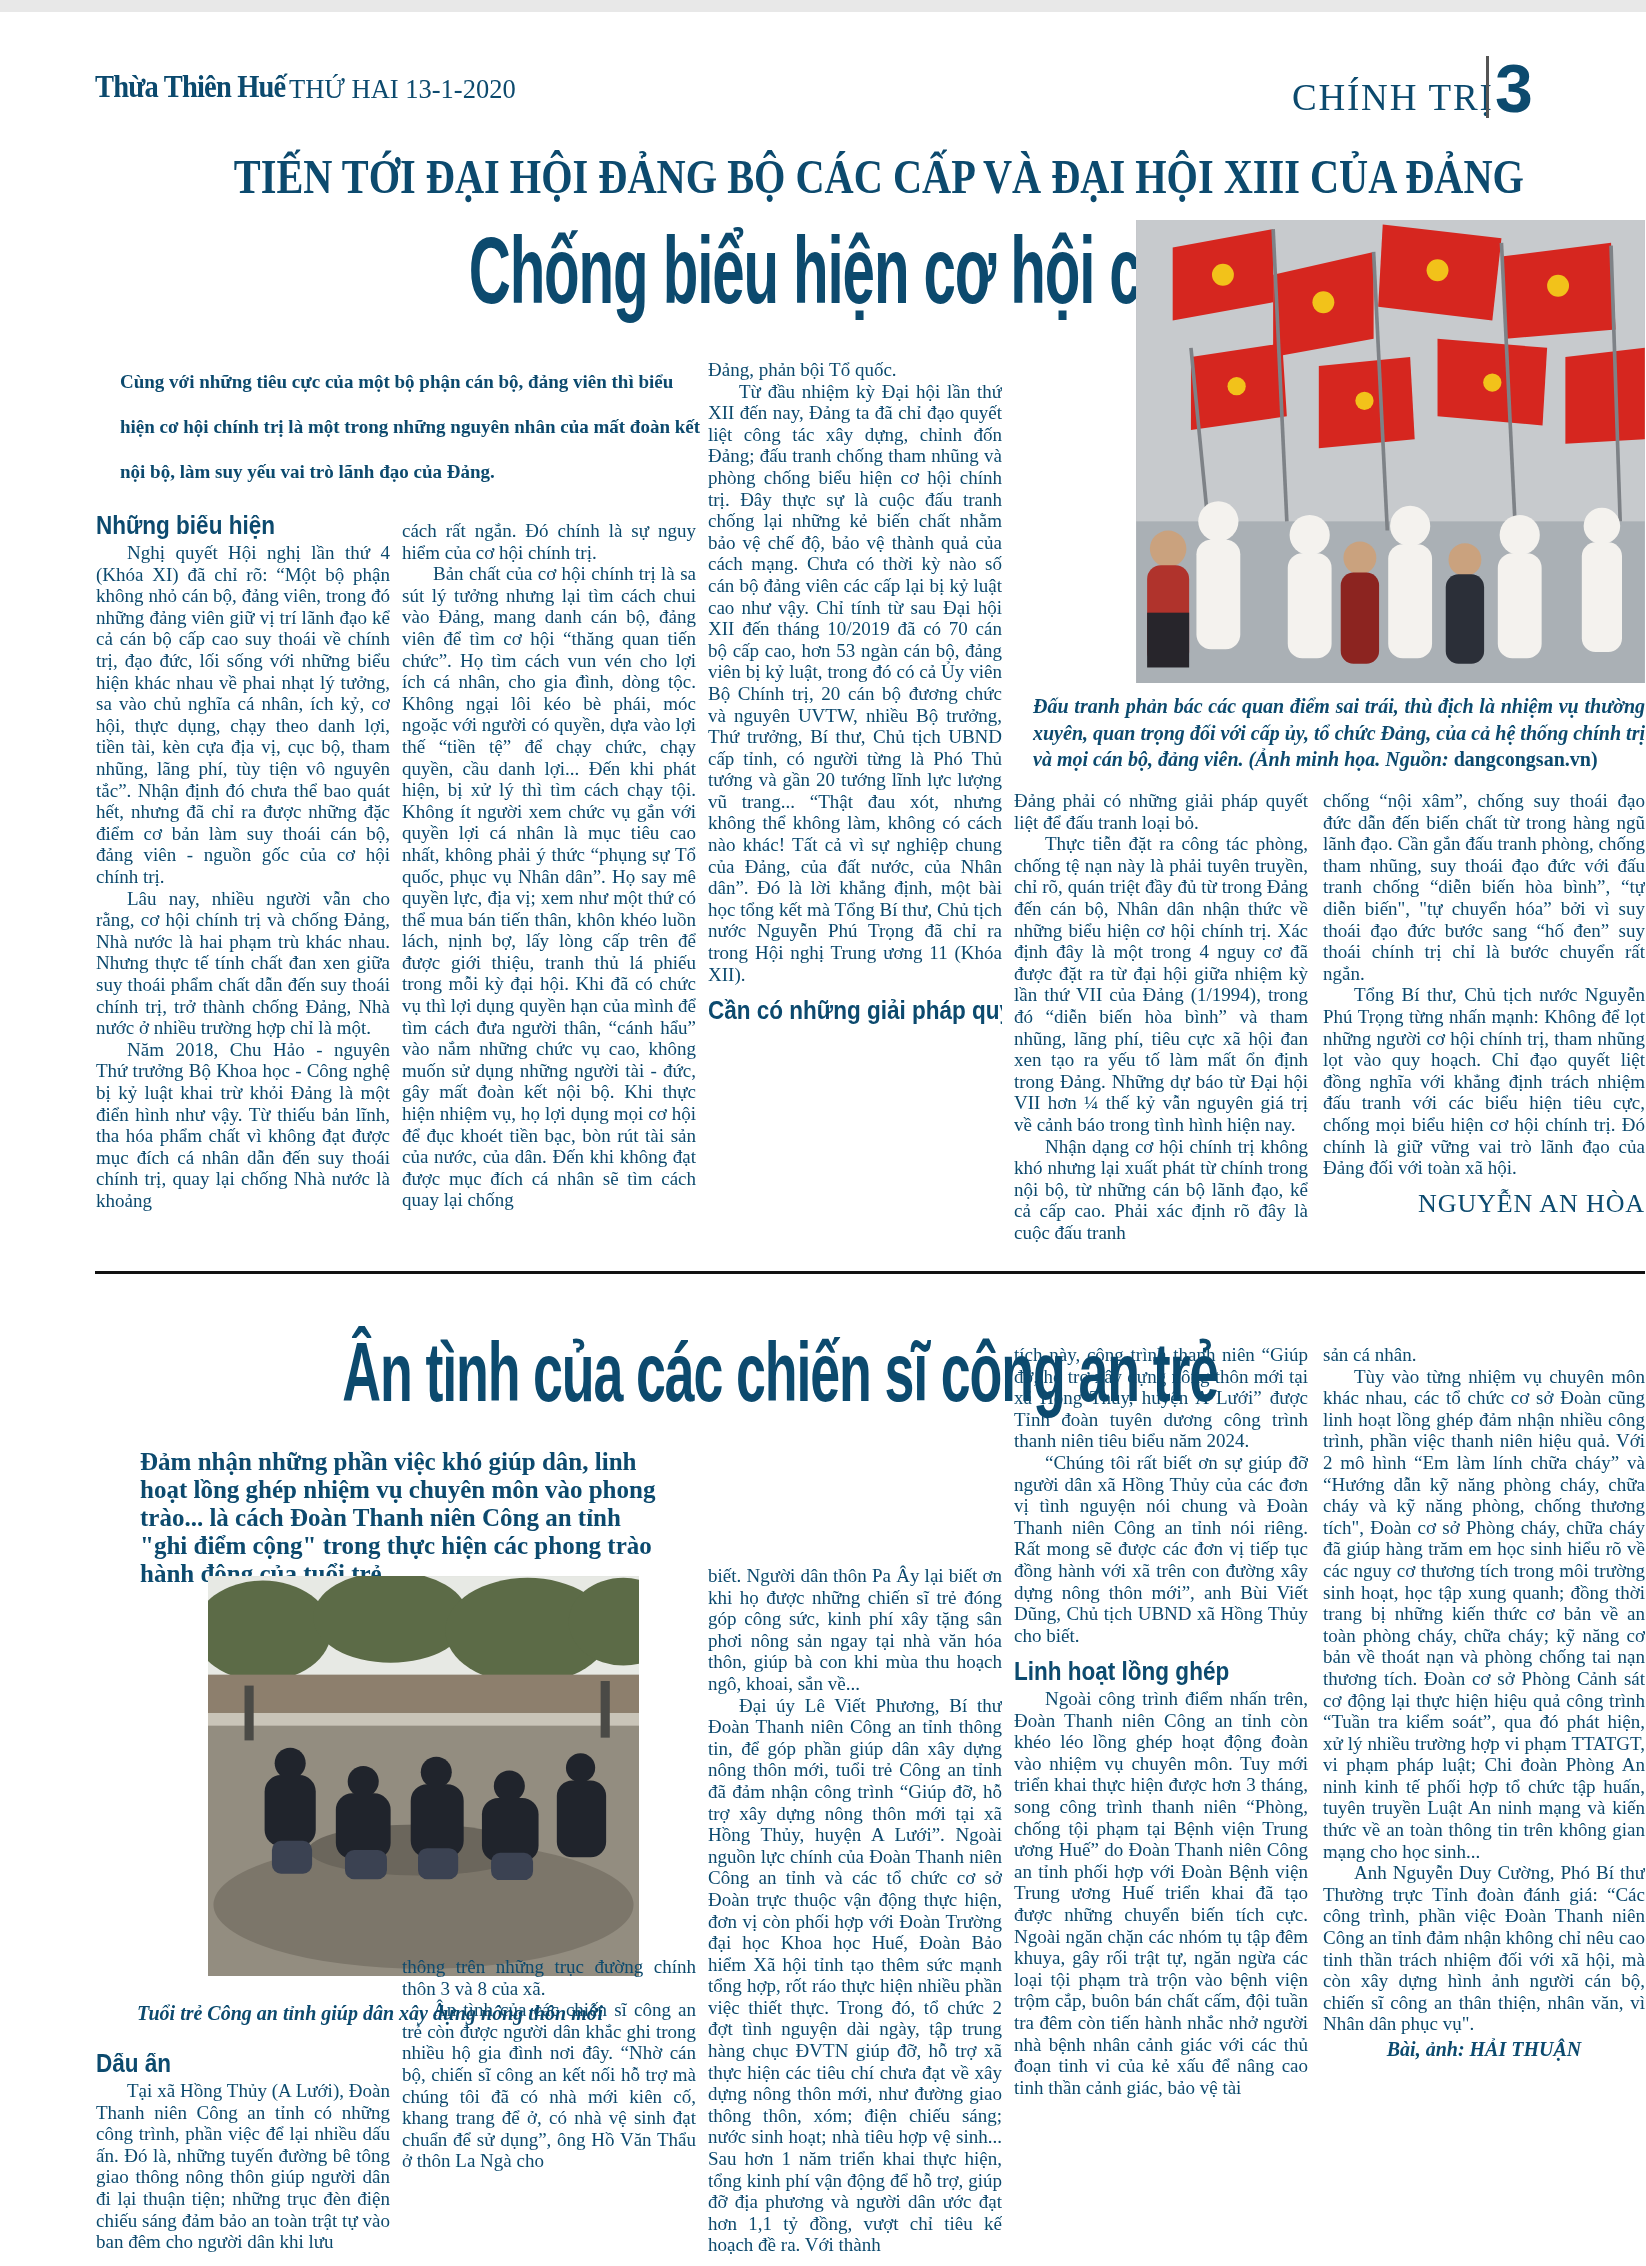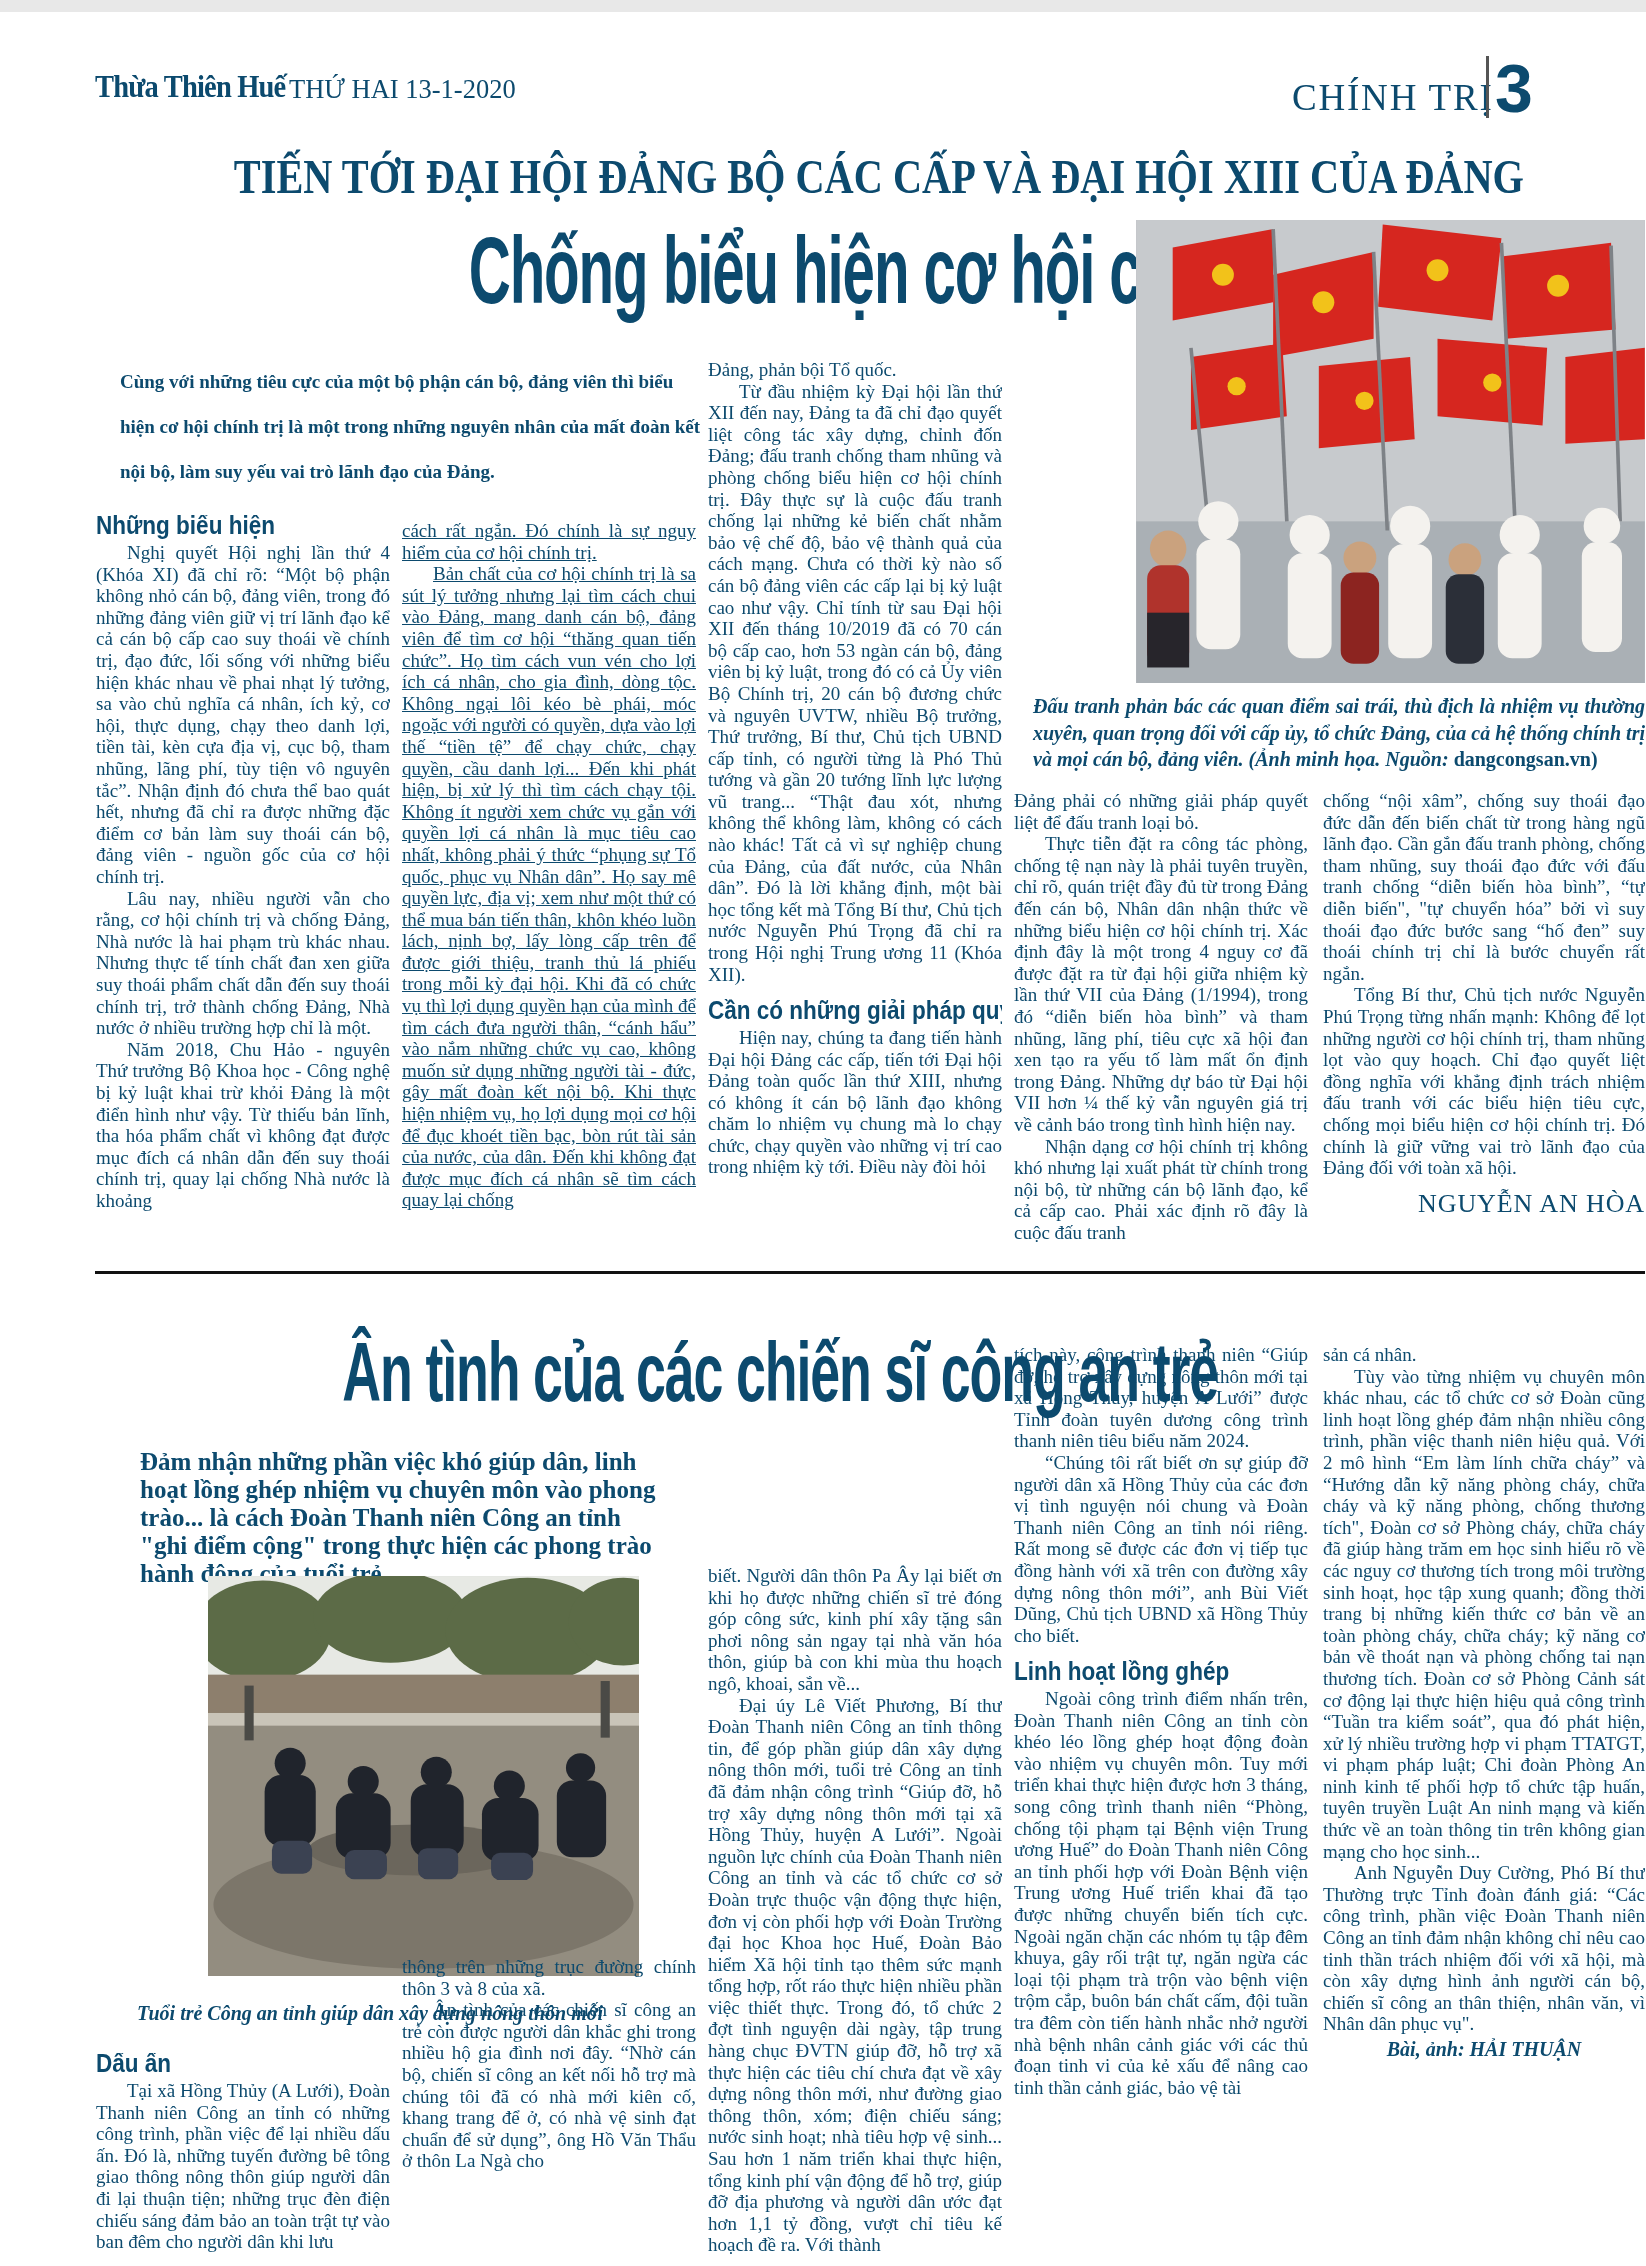--- a/index.html
+++ b/index.html
@@ -110,30 +110,29 @@
   </div>
   <div class="abs caption" style="left:1033px;top:681px;width:612px;"><span>Đấu tranh phản bác các quan điểm sai trái, thù địch là nhiệm vụ thường xuyên, quan trọng đối với cấp ủy, tổ chức Đảng, của cả hệ thống chính trị và mọi cán bộ, đảng viên. (Ảnh minh họa. Nguồn: </span><span class="src">dangcongsan.vn)</span></div>
 
   <div class="abs col" style="left:96px;top:503px;width:294px;height:755px;">
     <div class="subhead">Những biểu hiện</div>
     <p>Nghị quyết Hội nghị lần thứ 4  (Khóa XI) đã chỉ rõ: “Một bộ phận không nhỏ cán bộ, đảng viên, trong đó những đảng viên giữ vị trí lãnh đạo kể cả cán bộ cấp cao suy thoái về chính trị, đạo đức, lối sống với những biểu hiện khác nhau về phai nhạt lý tưởng, sa vào chủ nghĩa cá nhân, ích kỷ, cơ hội, thực dụng, chạy theo danh lợi, tiền tài, kèn cựa địa vị, cục bộ, tham nhũng, lãng phí, tùy tiện vô nguyên tắc”. Nhận định đó chưa thể bao quát hết, nhưng đã chỉ ra được những đặc điểm cơ bản làm suy thoái cán bộ, đảng viên - nguồn gốc của  cơ hội chính trị.</p>
     <p>Lâu nay, nhiều người vẫn cho rằng, cơ hội chính trị và chống Đảng, Nhà nước là hai phạm trù khác nhau. Nhưng thực tế tính chất đan xen giữa suy thoái phẩm chất dẫn đến suy thoái chính trị, trở thành chống Đảng, Nhà nước ở nhiều trường hợp chỉ là một.</p>
     <p>Năm 2018, Chu Hảo - nguyên Thứ trưởng Bộ Khoa học - Công nghệ bị kỷ luật khai trừ khỏi Đảng là một điển hình như vậy. Từ thiếu bản lĩnh, tha hóa phẩm chất vì không đạt được mục đích cá nhân dẫn đến suy thoái chính trị, quay lại chống Nhà nước là khoảng</p>
   </div>
 
-  <div class="abs col" style="left:402px;top:508px;width:294px;height:749px;text-decoration:underline;">
+  <div class="abs col" style="left:402px;top:508px;width:294px;height:749px;">
     <p class="noind">cách rất ngắn. Đó chính là sự nguy hiểm của cơ hội chính trị.</p>
     <p>Bản chất của cơ hội chính trị là sa sút lý tưởng nhưng lại tìm cách chui vào Đảng, mang danh cán bộ, đảng viên để tìm cơ hội  “thăng quan tiến chức”. Họ tìm cách vun vén cho lợi ích cá nhân, cho gia đình, dòng tộc. Không ngại lôi kéo bè phái, móc ngoặc với người có quyền, dựa vào lợi thế “tiền tệ” để chạy chức, chạy quyền, cầu danh lợi... Đến khi phát hiện, bị xử lý thì tìm cách chạy tội. Không ít người xem chức vụ gắn với quyền lợi cá nhân là mục tiêu cao nhất, không phải ý thức “phụng sự Tổ quốc, phục vụ Nhân dân”. Họ say mê quyền lực, địa vị; xem như một thứ có thể mua bán tiến thân, khôn khéo luồn lách, nịnh bợ, lấy lòng cấp trên để được giới thiệu, tranh thủ lá phiếu trong mỗi kỳ đại hội. Khi đã có chức vụ thì lợi dụng quyền hạn của mình để tìm cách đưa người thân, “cánh hẩu” vào nắm những chức vụ cao, không muốn sử dụng những người tài - đức, gây mất đoàn kết nội bộ. Khi thực hiện nhiệm vụ, họ lợi dụng mọi cơ hội để đục khoét tiền bạc, bòn rút tài sản của nước, của dân. Đến khi không đạt được mục đích cá nhân sẽ tìm cách quay lại chống</p>
   </div>
 
   <div class="abs col" style="left:708px;top:347px;width:294px;height:910px;">
     <p class="noind">Đảng, phản bội Tổ quốc.</p>
     <p>Từ đầu nhiệm kỳ Đại hội lần thứ XII đến nay, Đảng ta đã chỉ đạo quyết liệt công tác xây dựng, chỉnh đốn Đảng; đấu tranh chống tham nhũng và phòng chống biểu hiện cơ hội chính trị. Đây thực sự là cuộc đấu tranh chống lại những kẻ biến chất nhằm bảo vệ chế độ, bảo vệ thành quả của cách mạng. Chưa có thời kỳ nào số cán bộ đảng viên các cấp lại bị kỷ luật cao như vậy. Chỉ tính từ sau Đại hội XII đến tháng 10/2019 đã có 70 cán bộ cấp cao, hơn 53 ngàn cán bộ, đảng viên bị kỷ luật, trong đó có cả Ủy viên Bộ Chính trị, 20 cán bộ đương chức và nguyên UVTW, nhiều Bộ trưởng, Thứ trưởng, Bí thư, Chủ tịch UBND cấp tỉnh, có người từng là Phó Thủ tướng và gần 20 tướng lĩnh lực lượng vũ trang... “Thật đau xót, nhưng không thể không làm, không có cách nào khác! Tất cả vì sự nghiệp chung của Đảng, của đất nước, của Nhân dân”. Đó là lời khẳng định, một bài học tổng kết mà Tổng Bí thư, Chủ tịch nước Nguyễn Phú Trọng đã chỉ ra trong Hội nghị Trung ương 11 (Khóa XII).</p>
     <div class="subhead subhead2">Cần có những giải pháp quyết liệt</div>
-    <p>Hiện nay, chúng ta đang tiến hành Đại hội Đảng các cấp, tiến tới Đại hội Đảng toàn quốc lần thứ XIII, nhưng có không ít cán bộ lãnh đạo không chăm lo nhiệm vụ chung mà lo chạy chức, chạy quyền vào những vị trí cao trong nhiệm kỳ tới. Điều này đòi hỏi</p>
   </div>
 
   <div class="abs col" style="left:1014px;top:778px;width:294px;height:479px;">
     <p class="noind">Đảng phải có những giải pháp quyết liệt để đấu tranh loại bỏ.</p>
     <p>Thực tiễn đặt ra công tác phòng, chống tệ nạn này là phải tuyên truyền, chỉ rõ, quán triệt đầy đủ từ trong Đảng đến cán bộ, Nhân dân nhận thức về những biểu hiện cơ hội chính trị. Xác định đây là một trong 4 nguy cơ đã được đặt ra từ đại hội giữa nhiệm kỳ lần thứ VII của Đảng (1/1994), trong đó “diễn biến hòa bình” và tham nhũng, lãng phí, tiêu cực xã hội đan xen tạo ra yếu tố làm mất ổn định trong Đảng. Những dự báo từ Đại hội VII hơn ¼ thế kỷ vẫn nguyên giá trị về cảnh báo trong tình hình hiện nay.</p>
     <p>Nhận dạng cơ hội chính trị không khó nhưng lại xuất phát từ chính trong nội bộ, từ những cán bộ lãnh đạo, kể cả cấp cao. Phải xác định rõ đây là cuộc đấu tranh</p>
   </div>
 
   <div class="abs col" style="left:1323px;top:778px;width:322px;height:479px;">
     <p class="noind">chống “nội xâm”, chống suy thoái đạo đức dẫn đến biến chất từ trong hàng ngũ lãnh đạo. Cần gắn đấu tranh phòng, chống tham nhũng, suy thoái đạo đức với đấu tranh chống “diễn biến hòa bình”, “tự diễn biến", "tự chuyển hóa” bởi vì suy thoái đạo đức bước sang “hố đen” suy thoái chính trị chỉ là bước chuyển rất ngắn.</p>

